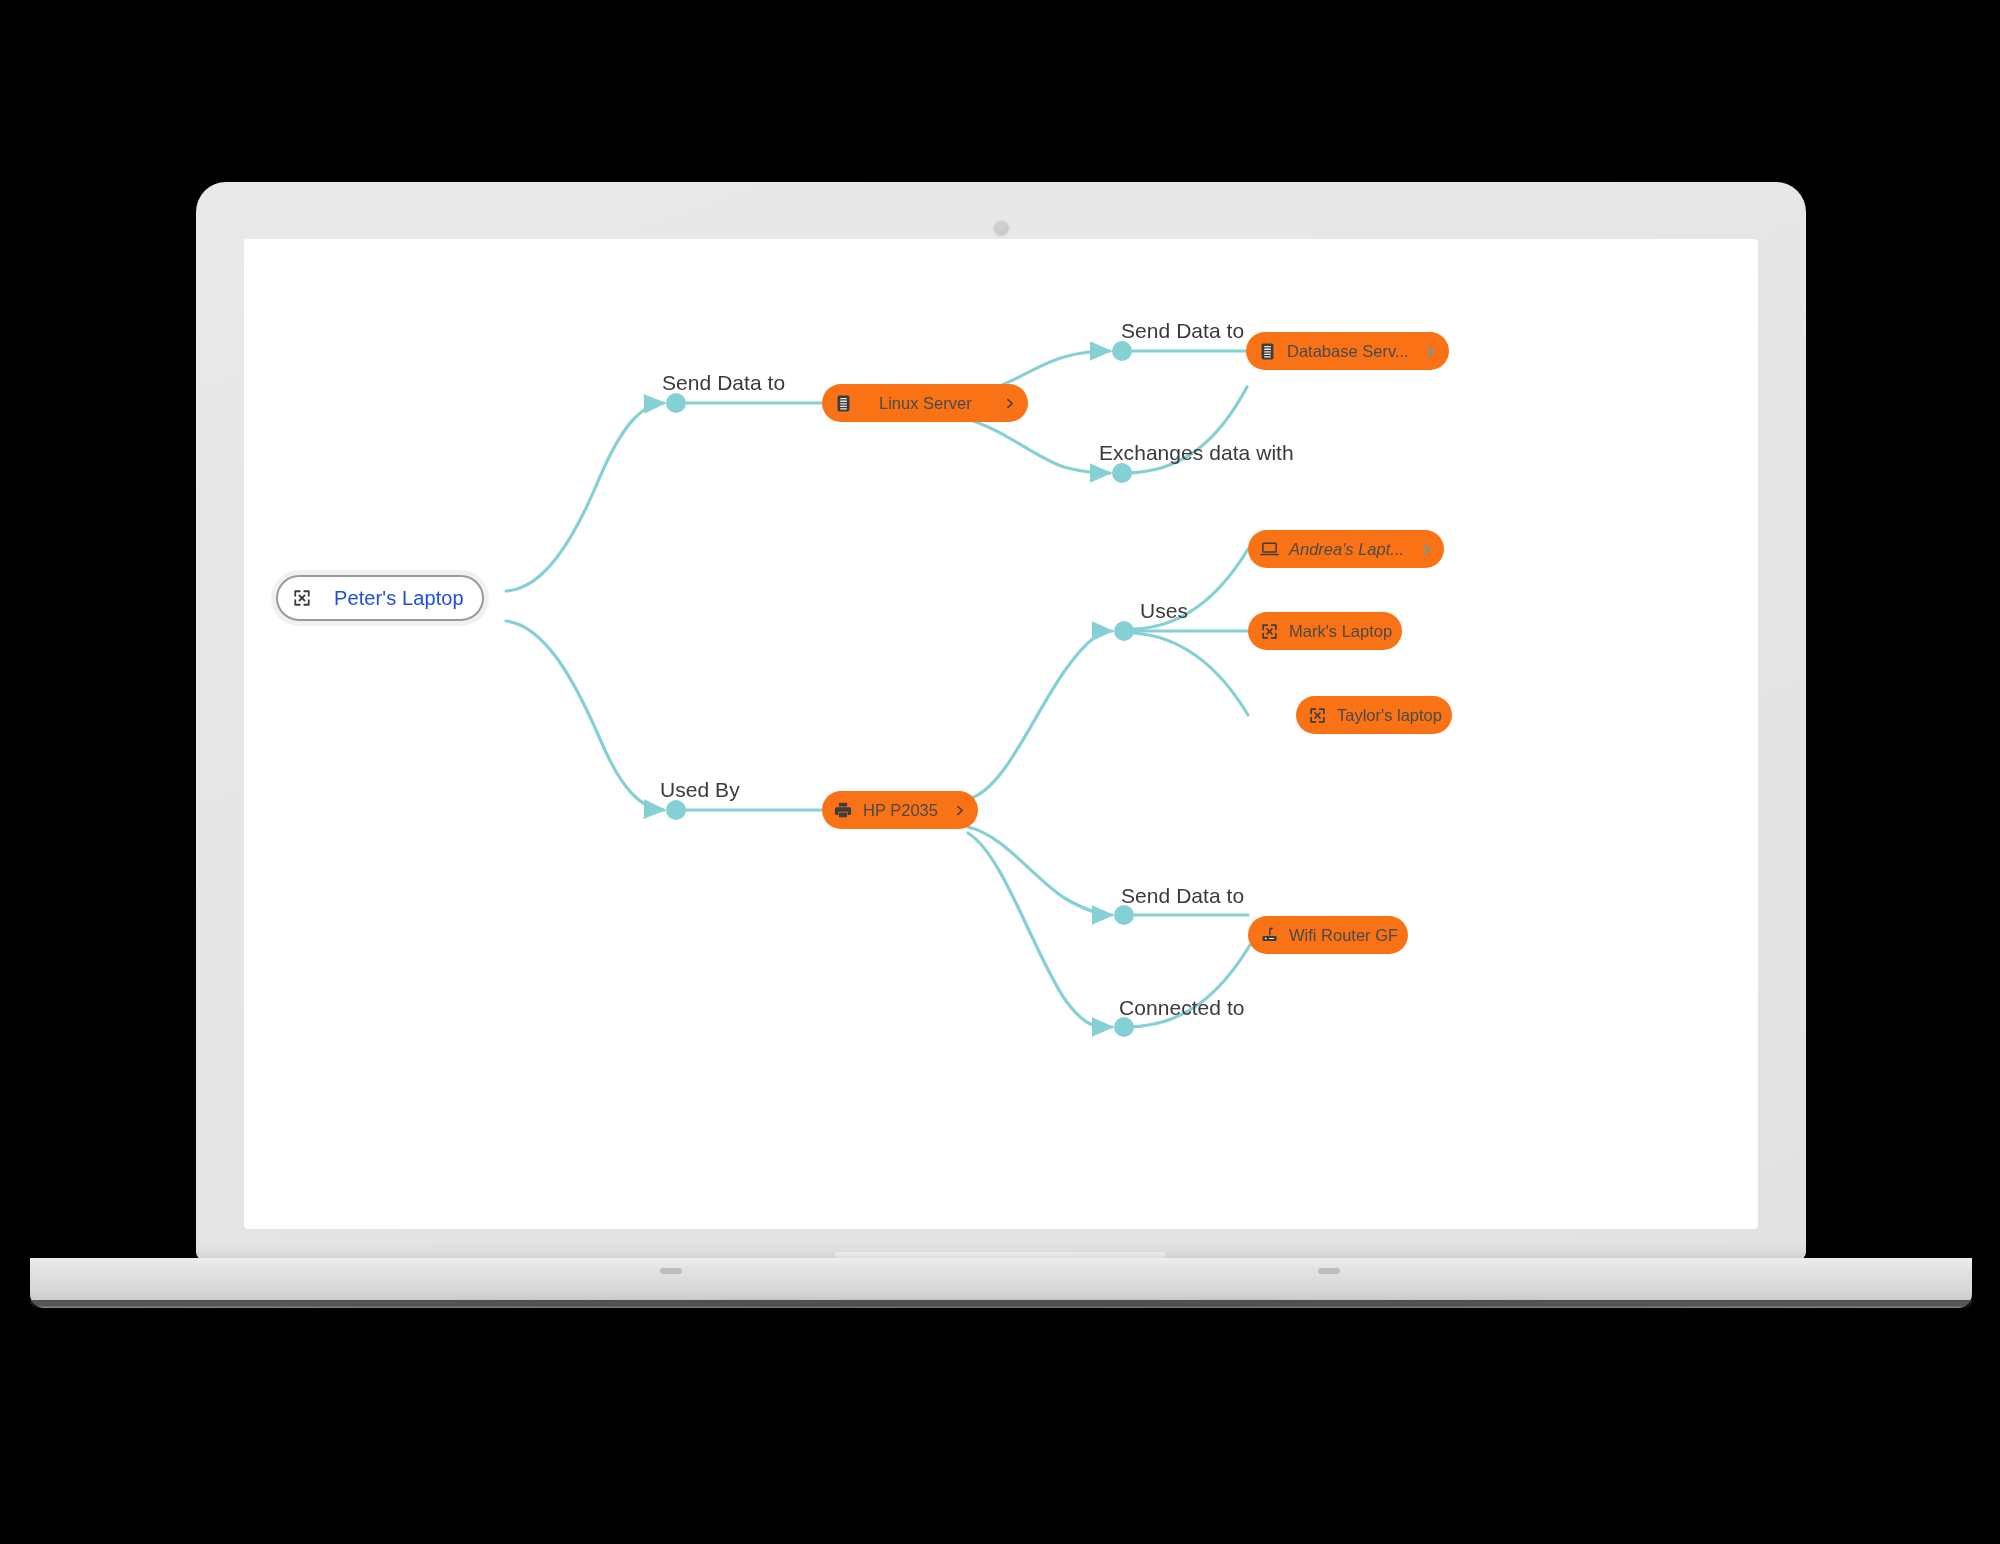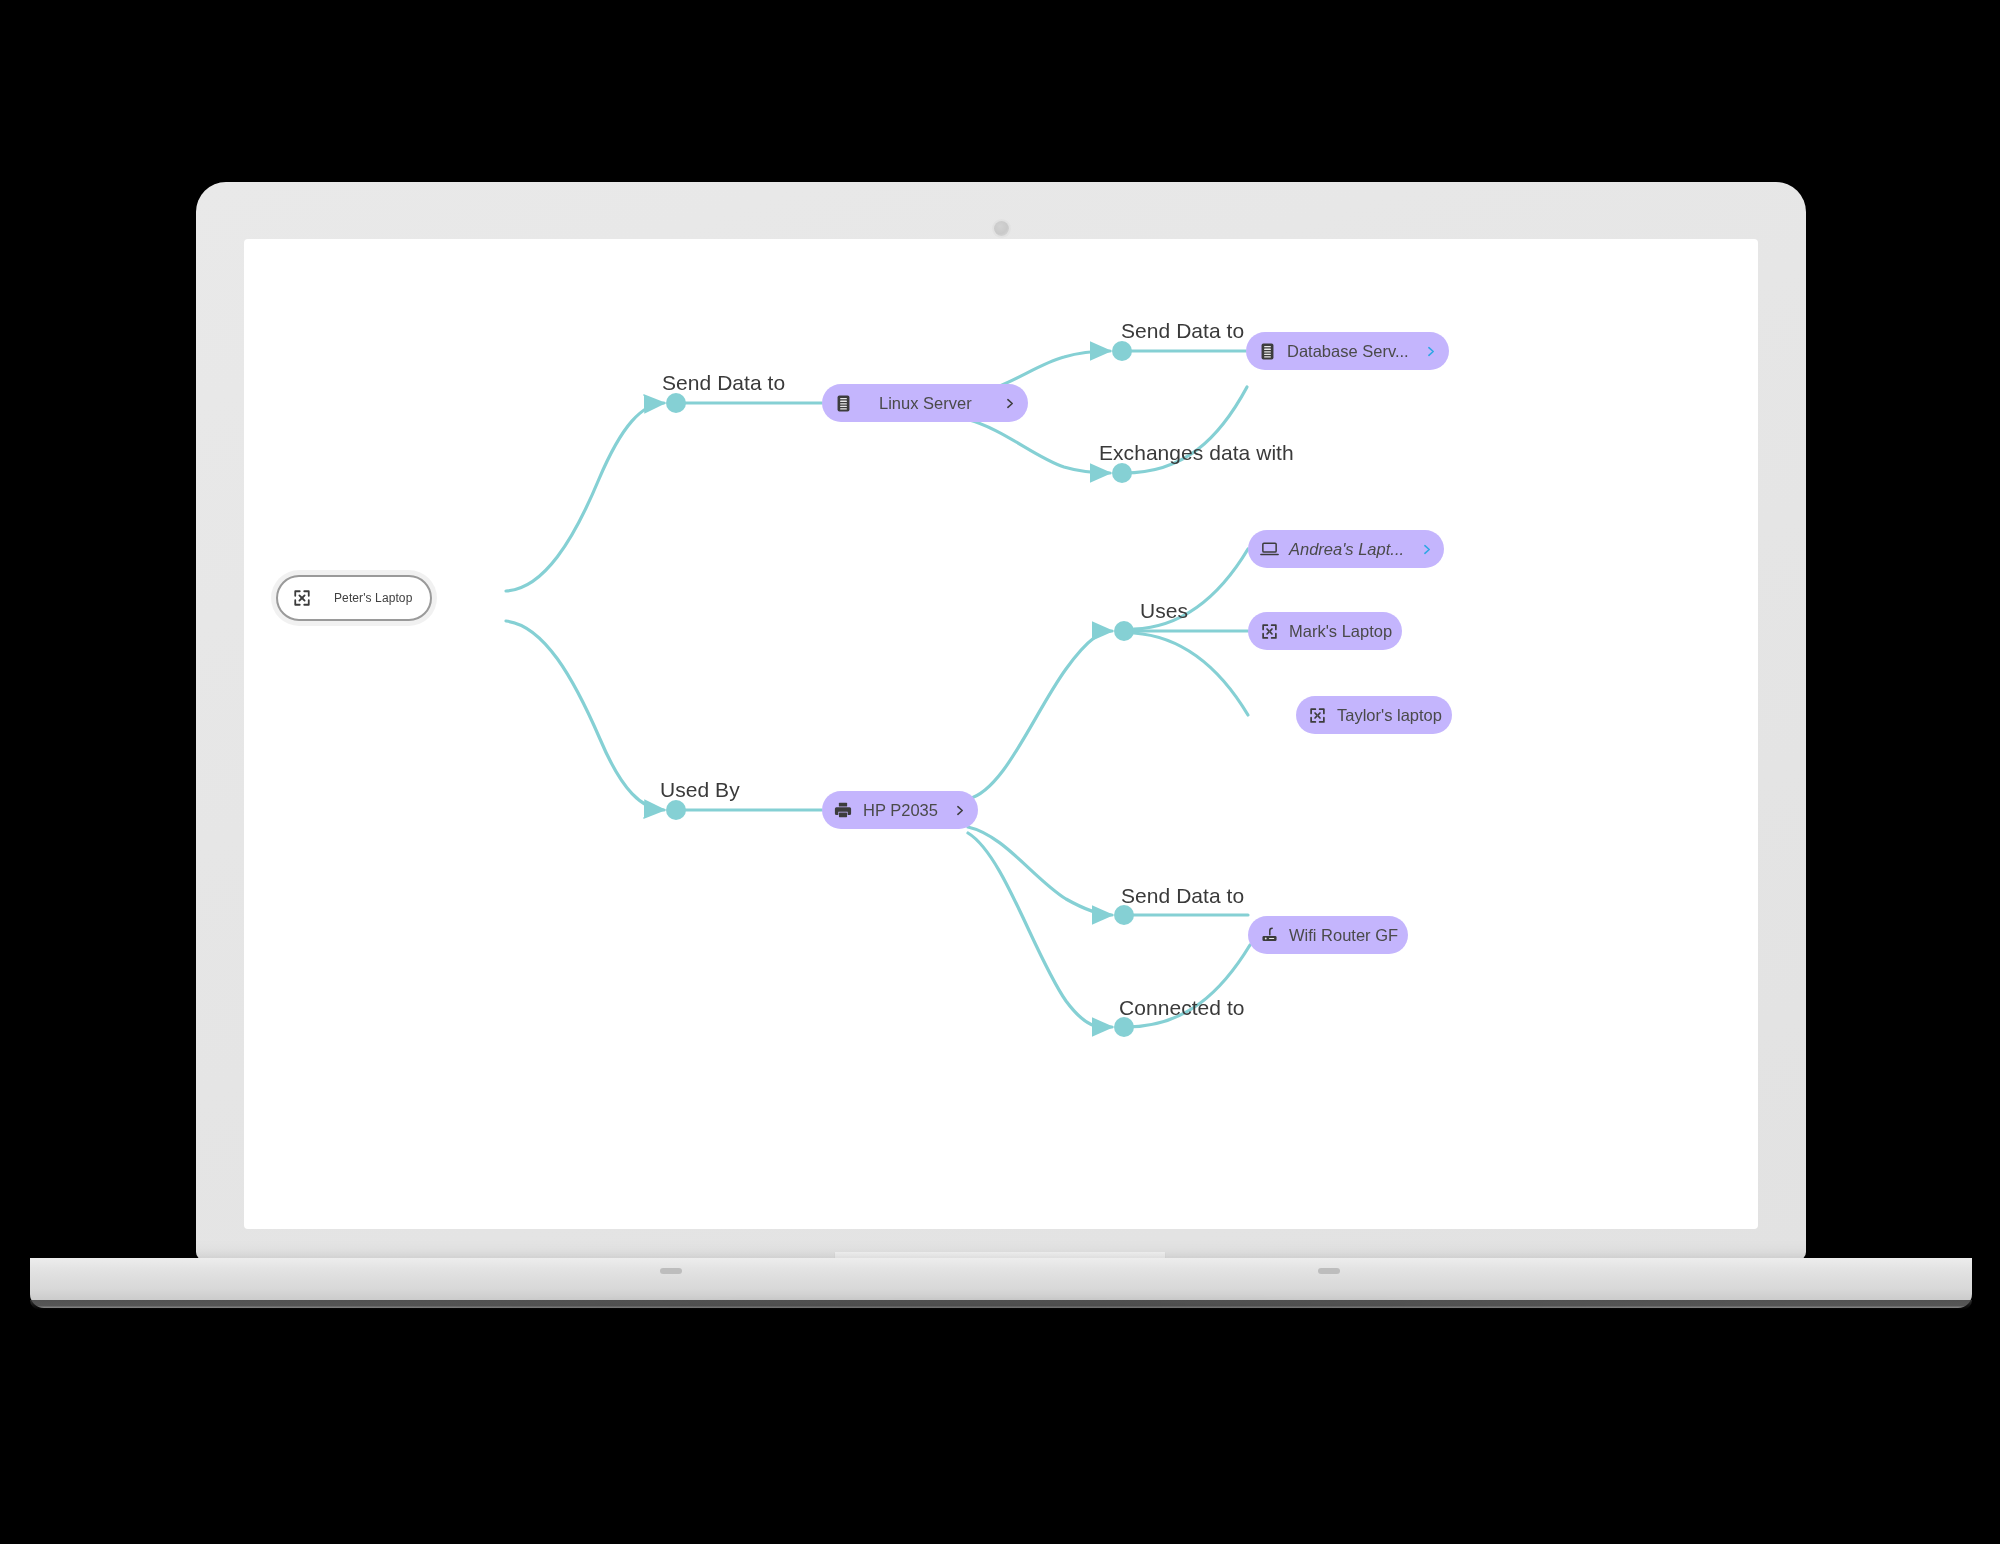--- a/index.html
+++ b/index.html
@@ -136,32 +136,32 @@
 
   .node-root {
     height: 46px;
     padding: 0 18px 0 14px;
     border-radius: 23px;
     background: #ffffff;
     border: 2px solid #9a9a9a;
     box-shadow: 0 0 0 5px rgba(0,0,0,0.055);
   }
   .node-root .node-label {
-    color: #404040;
-    font-size: 12px;
+    color: #1d4ed8;
+    font-size: 20px;
     font-weight: 500;
     letter-spacing: 0.1px;
   }
   .node-root .node-icon { margin-right: 22px; }
 
   .node-pill {
     height: 38px;
     padding: 0 10px 0 11px;
     border-radius: 19px;
-    background: #c4b5fd;
+    background: #f97316;
   }
   .node-pill .node-label {
     color: #4a4a4a;
     font-size: 16.5px;
     font-weight: 500;
   }
   .node-pill .node-icon { margin-right: 10px; }
   .node-pill .node-chevron { margin-left: 14px; }
 
   .node-icon {

